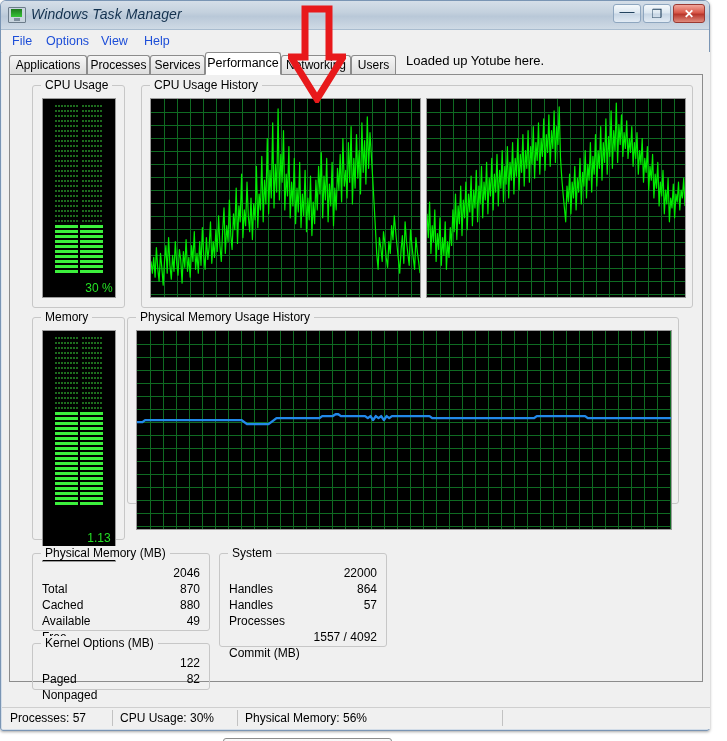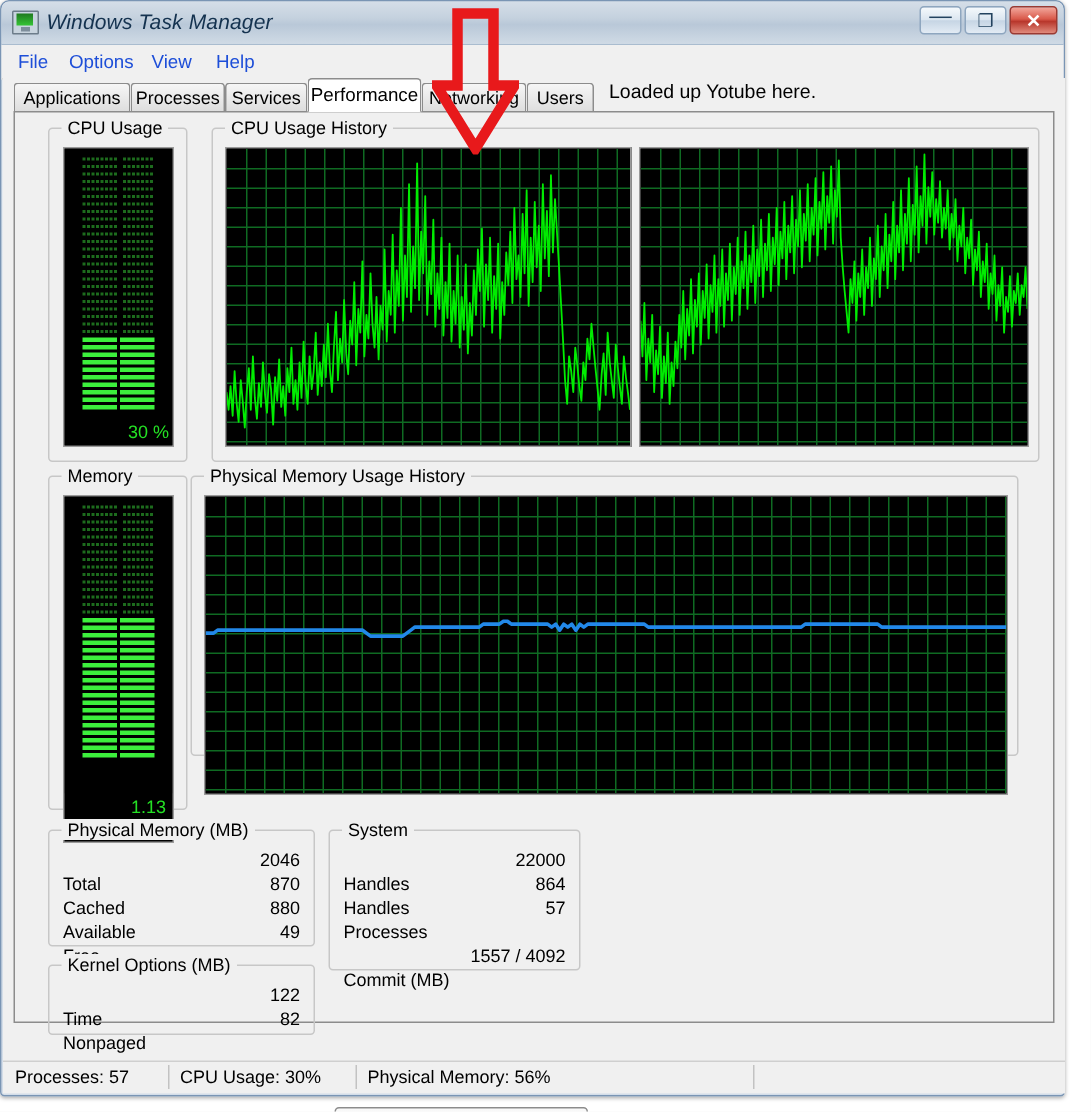--- a/index.html
+++ b/index.html
@@ -1130,21 +1130,21 @@
         </div>
         <div class="stat-row" style="top:60px">
           <span class="k">Free</span>
           <span class="v">49</span>
         </div>
       </div>
 
       <div class="group" style="left:22px;top:568px;width:178px;height:47px">
         <div class="glabel">Kernel Options (MB)</div>
         <div class="stat-row" style="top:12px">
-          <span class="k">Time</span>
+          <span class="k">Paged</span>
           <span class="v">122</span>
         </div>
         <div class="stat-row" style="top:28px">
           <span class="k">Nonpaged</span>
           <span class="v">82</span>
         </div>
       </div>
 
       <div class="group" style="left:209px;top:478px;width:168px;height:94px">
         <div class="glabel">System</div>

